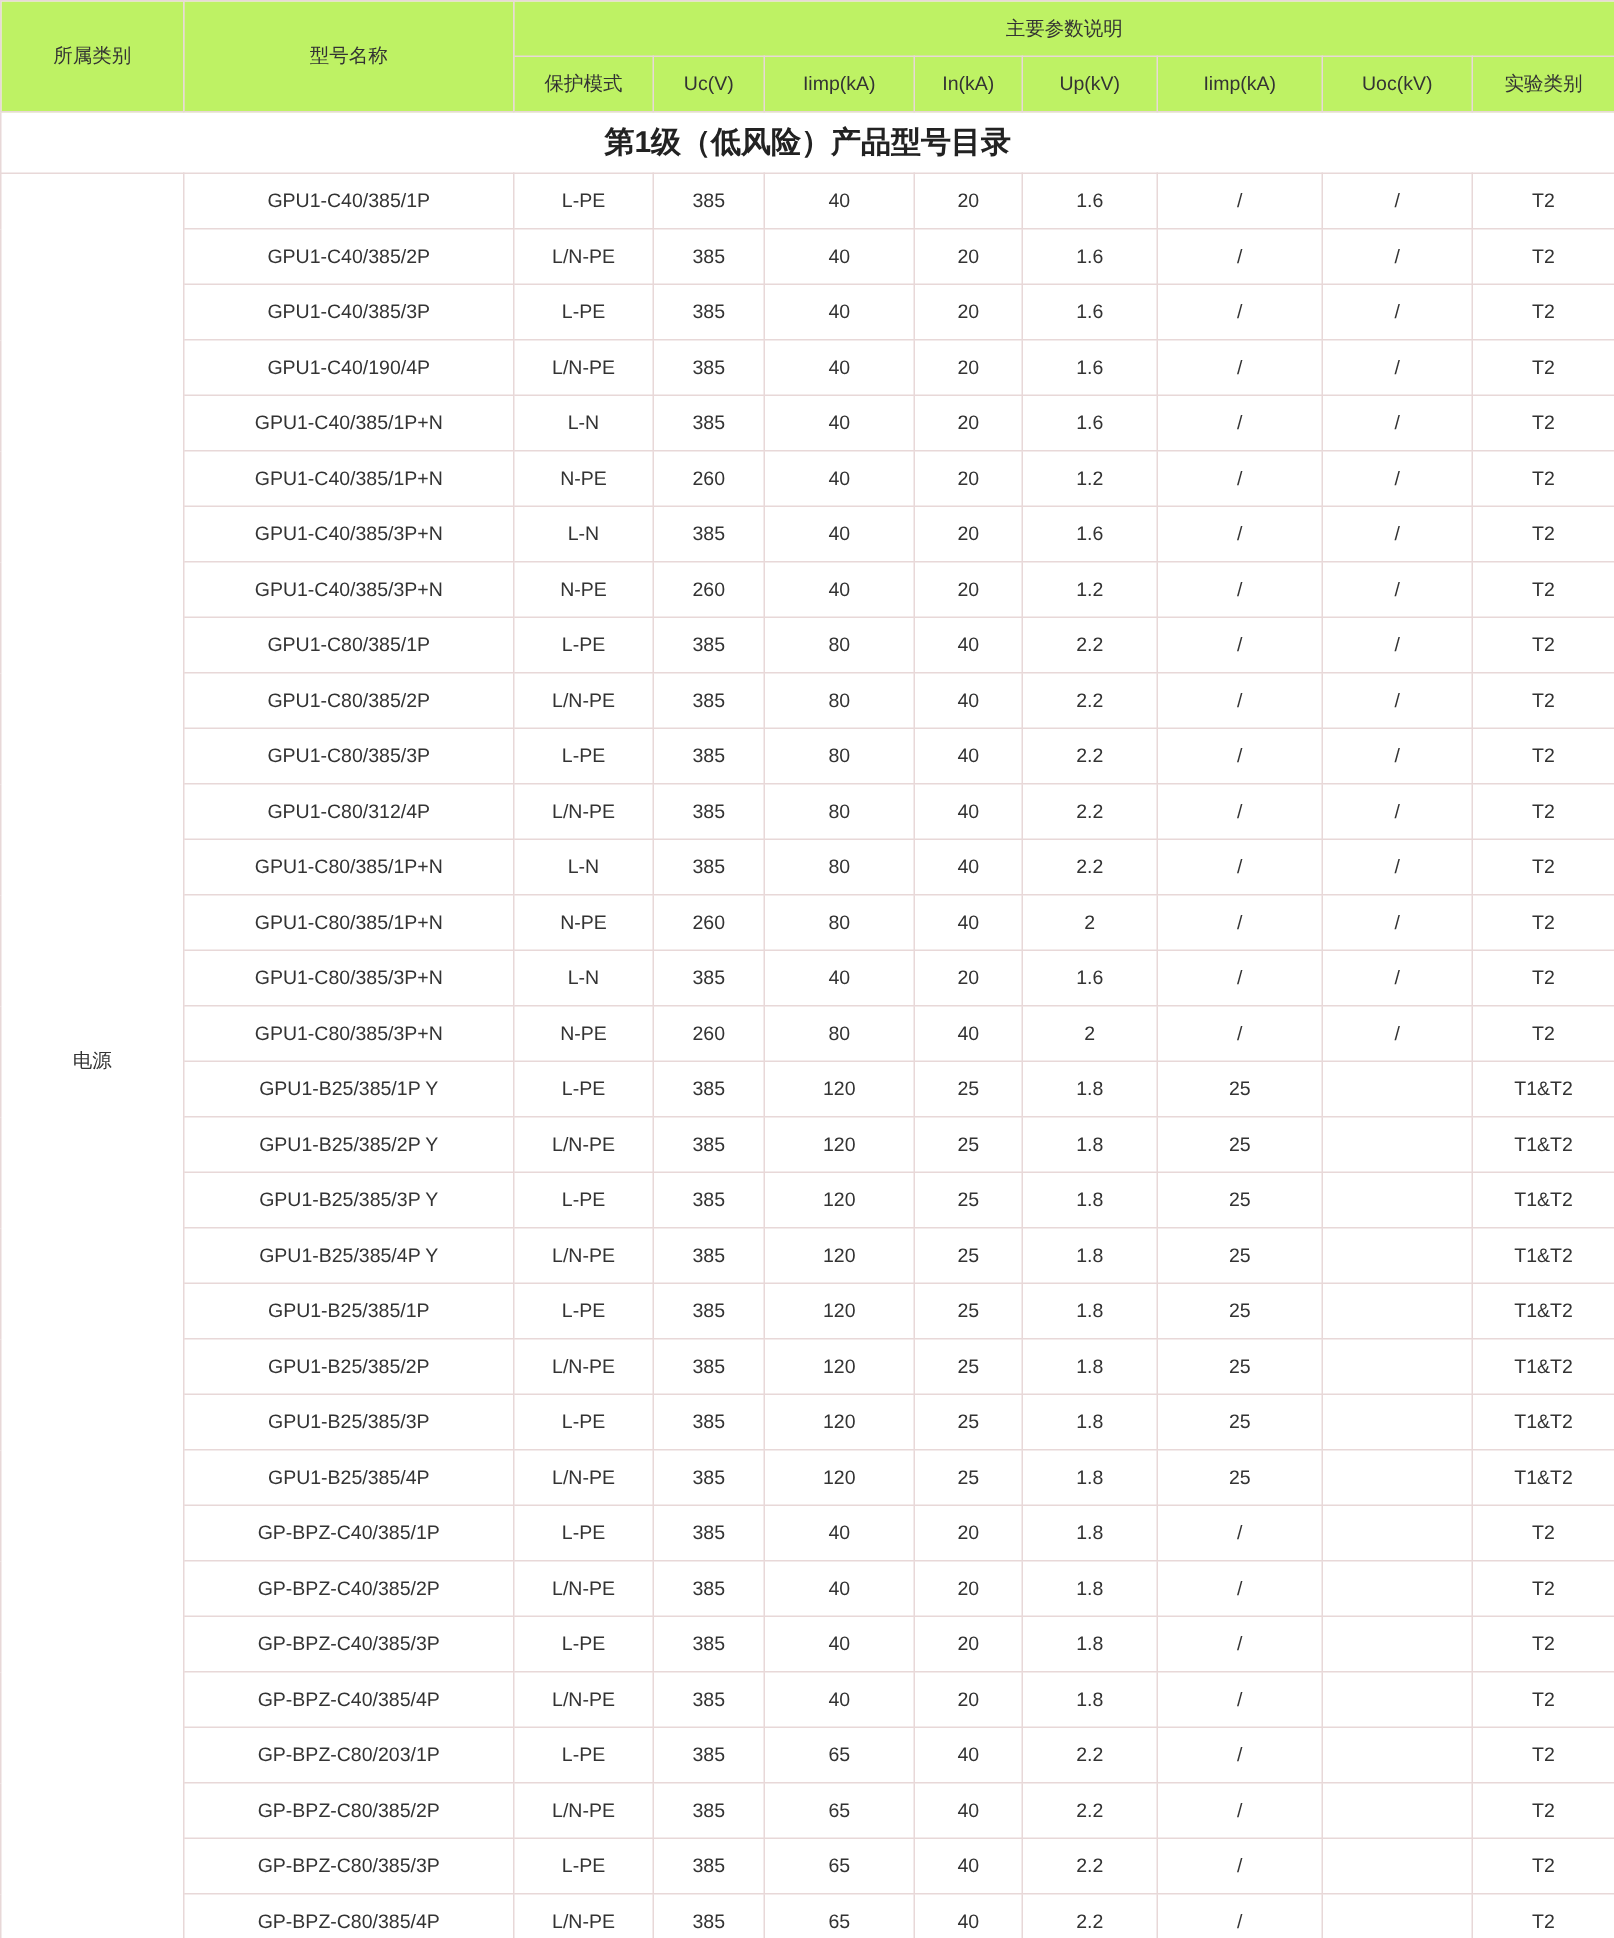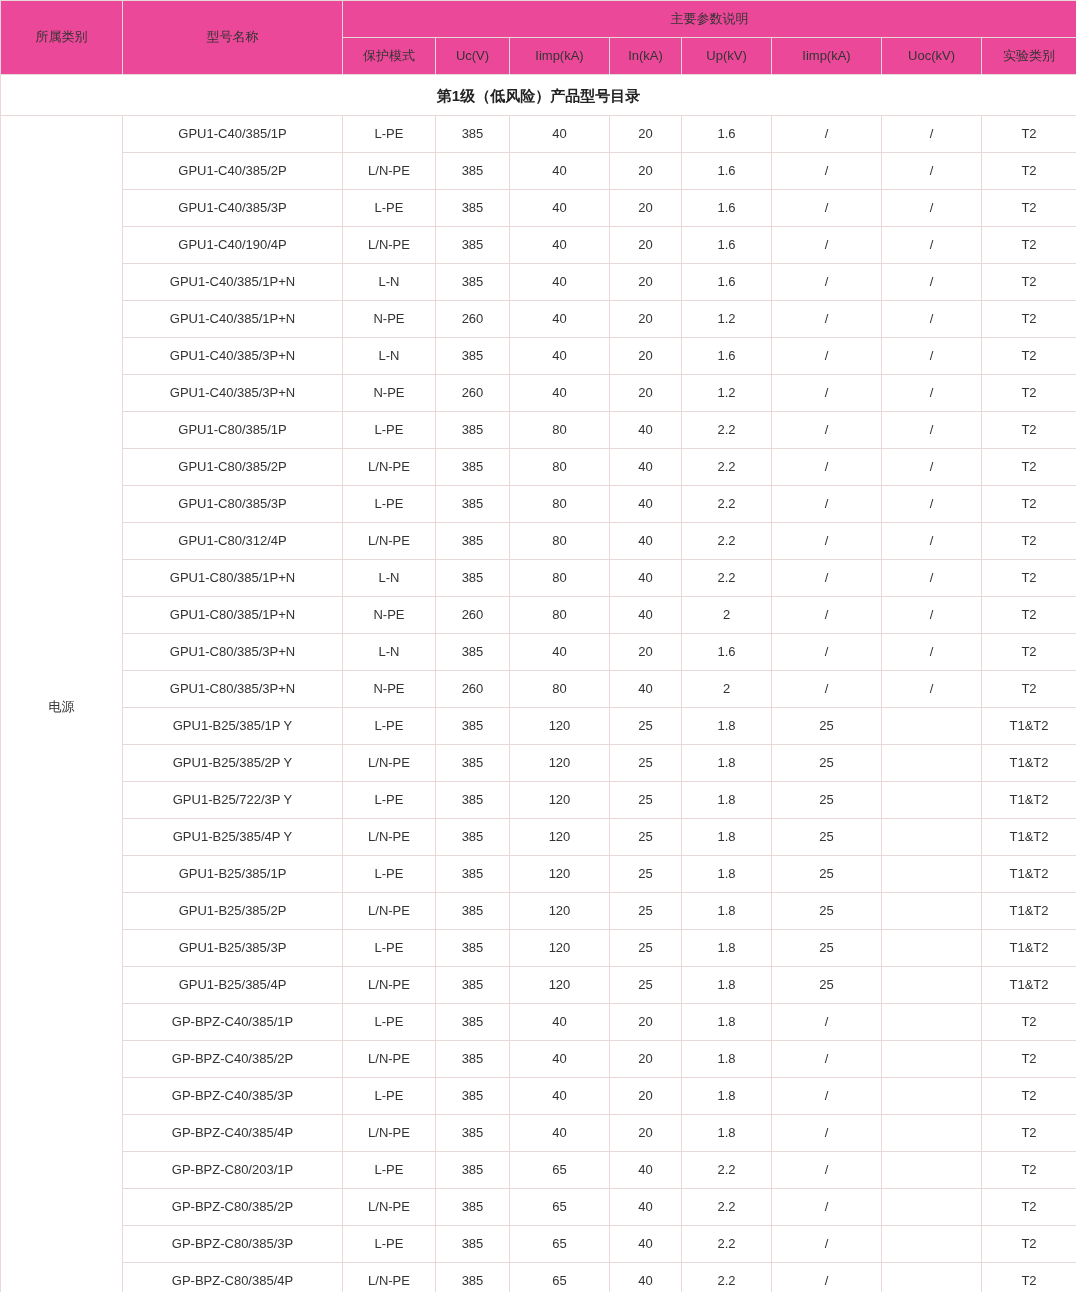--- a/index.html
+++ b/index.html
@@ -25,36 +25,36 @@
     vertical-align: middle;
     font-weight: normal;
     color: #333333;
     padding: 0;
     height: 36px;
     font-size: 13px;
     line-height: 1.4;
   }
   
   thead th {
-    background: #ec4899;
+    background: #bef264;
     font-size: 13px;
     color: #333333;
   }
   th.group-head {
     height: 30px;
   }
   th.cat-head, th.model-head {
     height: 72px;
     margin-top: 28px;
   }
   
   tr.section-row td {
     background: #ffffff;
     font-weight: bold;
-    font-size: 15px;
+    font-size: 20px;
     height: 40px;
     color: #222222;
   }
   
   td.category-cell {
     background: #ffffff;
     font-size: 13px;
   }
   td.model-cell {
     text-align: center;
@@ -305,21 +305,21 @@
         <td class="data-cell">L/N-PE</td>
         <td class="data-cell">385</td>
         <td class="data-cell">120</td>
         <td class="data-cell">25</td>
         <td class="data-cell">1.8</td>
         <td class="data-cell">25</td>
         <td class="data-cell"></td>
         <td class="data-cell">T1&amp;T2</td>
       </tr>
       <tr>
-        <td class="model-cell">GPU1-B25/722/3P Y</td>
+        <td class="model-cell">GPU1-B25/385/3P Y</td>
         <td class="data-cell">L-PE</td>
         <td class="data-cell">385</td>
         <td class="data-cell">120</td>
         <td class="data-cell">25</td>
         <td class="data-cell">1.8</td>
         <td class="data-cell">25</td>
         <td class="data-cell"></td>
         <td class="data-cell">T1&amp;T2</td>
       </tr>
       <tr>

